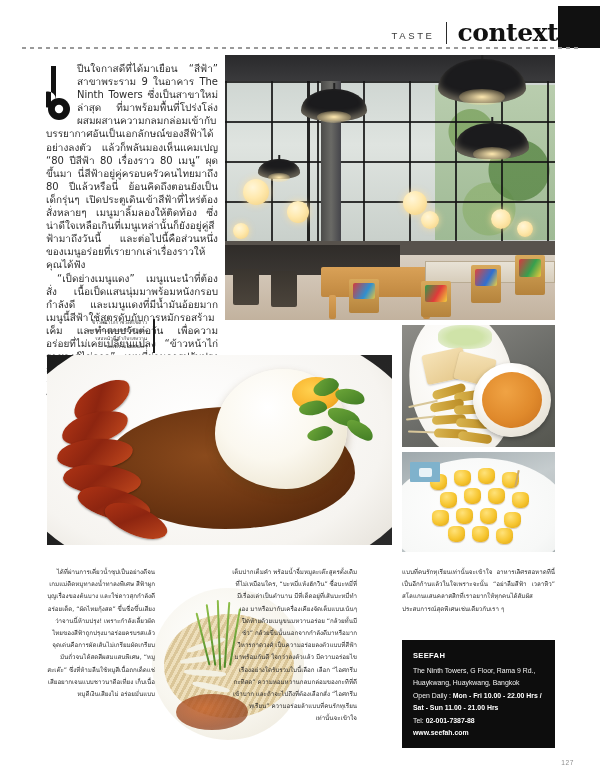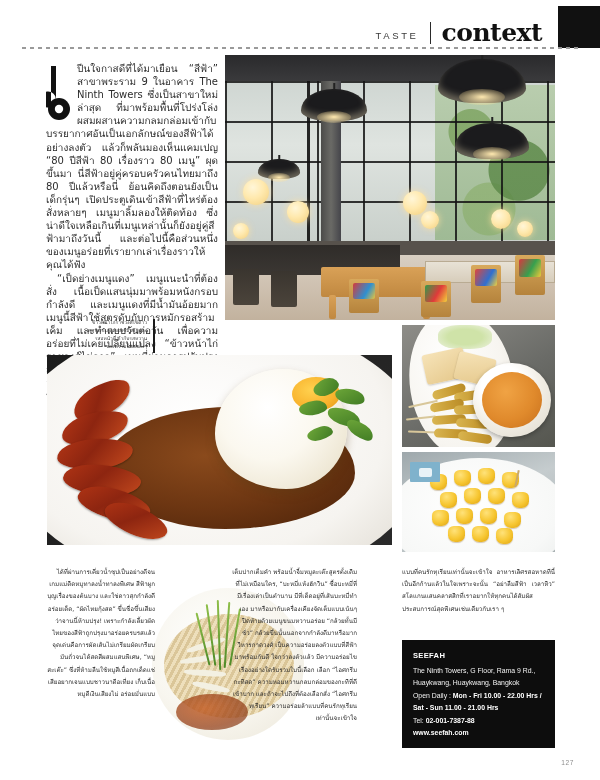--- a/index.html
+++ b/index.html
@@ -13,21 +13,21 @@
     overflow: hidden;
     color: #231f20;
   }
   .page { position: absolute; inset: 0; background: #fff; }
 
   
   .masthead {
     position: absolute; left: 0; top: 0; width: 600px; height: 50px;
   }
   .mast-inner {
-    position: absolute; right: 58px; top: 20px;
+    position: absolute; right: 42px; top: 20px;
     display: flex; align-items: baseline; gap: 11px;
   }
   .mast-taste {
     font-family: "Liberation Sans", sans-serif;
     font-size: 9.5px; letter-spacing: 2.6px; color: #3a3a3a;
     font-weight: 400; text-transform: uppercase;
     position: relative; top: -2px;
   }
   .mast-rule {
     width: 1px; height: 22px; background: #2a2a2a;

